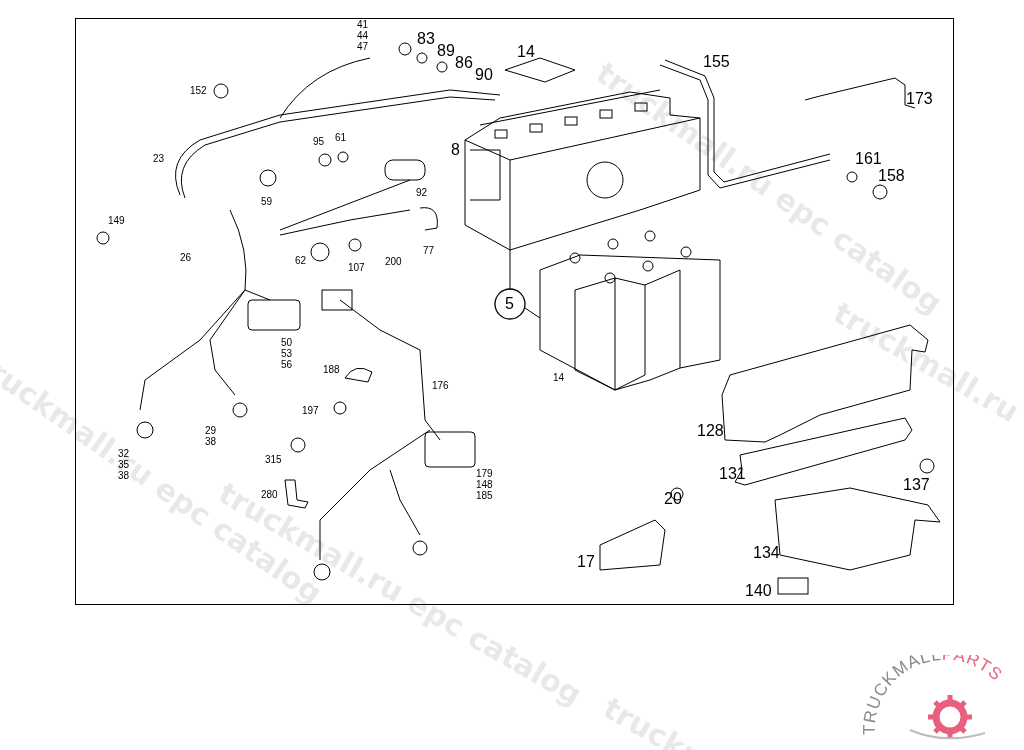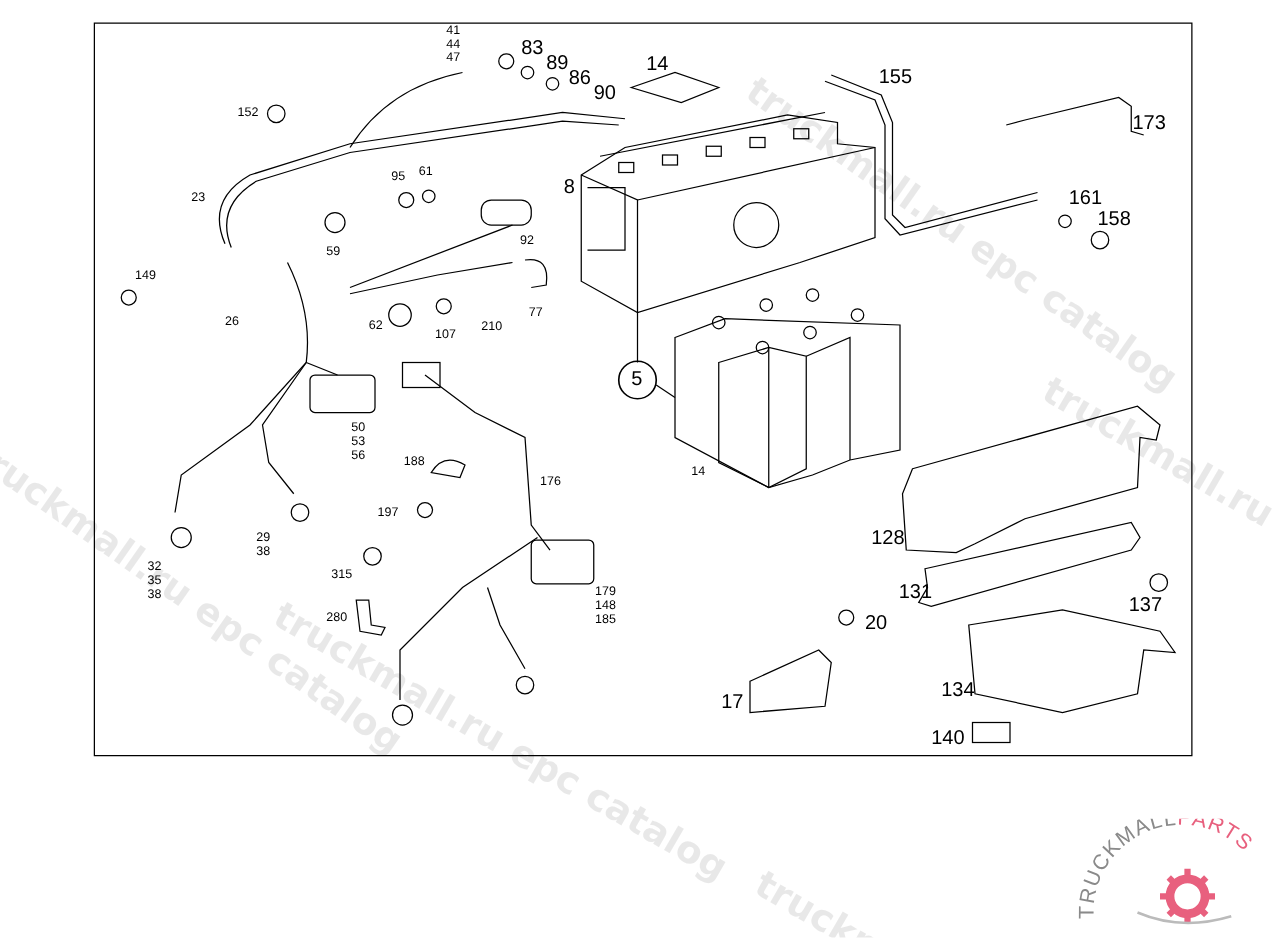--- a/index.html
+++ b/index.html
@@ -126,21 +126,21 @@
 <div class="callout" style="left:335px;top:132px">61</div>
 <div class="callout bold" style="left:451px;top:144px">8</div>
 <div class="callout bold" style="left:855px;top:153px">161</div>
 <div class="callout bold" style="left:878px;top:170px">158</div>
 <div class="callout" style="left:261px;top:196px">59</div>
 <div class="callout" style="left:416px;top:187px">92</div>
 <div class="callout" style="left:108px;top:215px">149</div>
 <div class="callout" style="left:180px;top:252px">26</div>
 <div class="callout" style="left:295px;top:255px">62</div>
 <div class="callout" style="left:348px;top:262px">107</div>
-<div class="callout" style="left:385px;top:256px">210</div>
+<div class="callout" style="left:385px;top:256px">200</div>
 <div class="callout" style="left:423px;top:245px">77</div>
 <div class="callout" style="left:281px;top:337px">50
 53
 56</div>
 <div class="callout" style="left:553px;top:372px">14</div>
 <div class="callout" style="left:323px;top:364px">188</div>
 <div class="callout" style="left:432px;top:380px">176</div>
 <div class="callout" style="left:302px;top:405px">197</div>
 <div class="callout" style="left:205px;top:425px">29
 38</div>
@@ -148,21 +148,21 @@
 <div class="callout" style="left:118px;top:448px">32
 35
 38</div>
 <div class="callout" style="left:265px;top:454px">315</div>
 <div class="callout" style="left:476px;top:468px">179
 148
 185</div>
 <div class="callout bold" style="left:719px;top:468px">131</div>
 <div class="callout bold" style="left:903px;top:479px">137</div>
 <div class="callout" style="left:261px;top:489px">280</div>
-<div class="callout bold" style="left:692px;top:493px">20</div>
+<div class="callout bold" style="left:664px;top:493px">20</div>
 <div class="callout bold" style="left:753px;top:547px">134</div>
 <div class="callout bold" style="left:577px;top:556px">17</div>
 <div class="callout bold" style="left:745px;top:585px">140</div>
 <div class="callout bold" style="left:505px;top:298px">5</div>
 
 <div class="wm" style="left:610px;top:55px;transform:rotate(35deg)">truckmall.ru epc catalog</div>
 <div class="wm" style="left:-10px;top:345px;transform:rotate(35deg)">truckmall.ru epc catalog</div>
 <div class="wm" style="left:230px;top:475px;transform:rotate(30deg)">truckmall.ru epc catalog</div>
 <div class="wm" style="left:845px;top:295px;transform:rotate(30deg)">truckmall.ru epc catalog</div>
 <div class="wm" style="left:615px;top:690px;transform:rotate(30deg)">truckmall.ru epc catalog</div>

